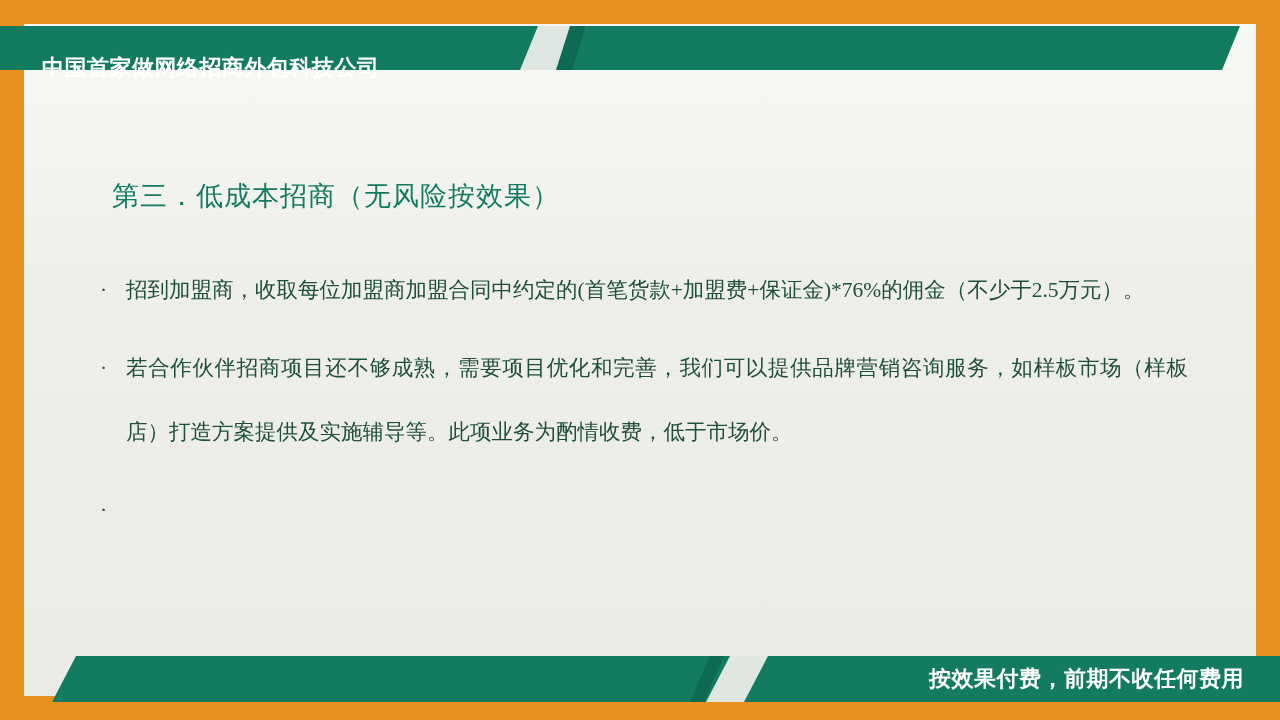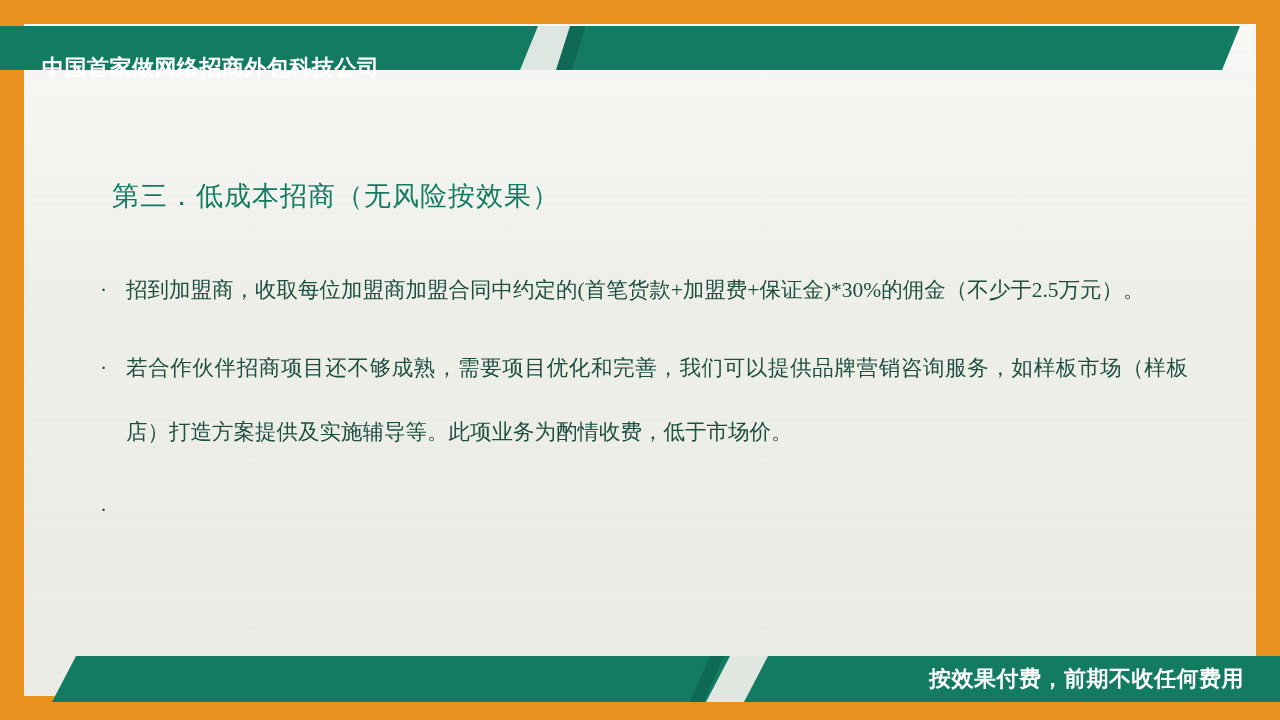--- a/index.html
+++ b/index.html
@@ -207,21 +207,21 @@
     <div class="top-bar-notch2"></div>
     <div class="top-bar-title">中国首家做网络招商外包科技公司</div>
   </div>
 
   <div class="heading">第三．低成本招商（无风险按效果）</div>
 
   <div class="body-list">
 
     <p class="bullet">
       <span class="dot">·</span>
-      <span>招到加盟商，收取每位加盟商加盟合同中约定的(首笔货款+加盟费+保证金)*30%的佣金（不少于2.5万元）。</span>
+      <span>招到加盟商，收取每位加盟商加盟合同中约定的(首笔货款+加盟费+保证金)*76%的佣金（不少于2.5万元）。</span>
     </p>
 
     <p class="bullet">
       <span class="dot">·</span>
       <span>若合作伙伴招商项目还不够成熟，需要项目优化和完善，我们可以提供品牌营销咨询服务，如样板市场（样板店）打造方案提供及实施辅导等。此项业务为酌情收费，低于市场价。</span>
     </p>
 
     <p class="bullet">
       <span class="dot">·</span>
     </p>

